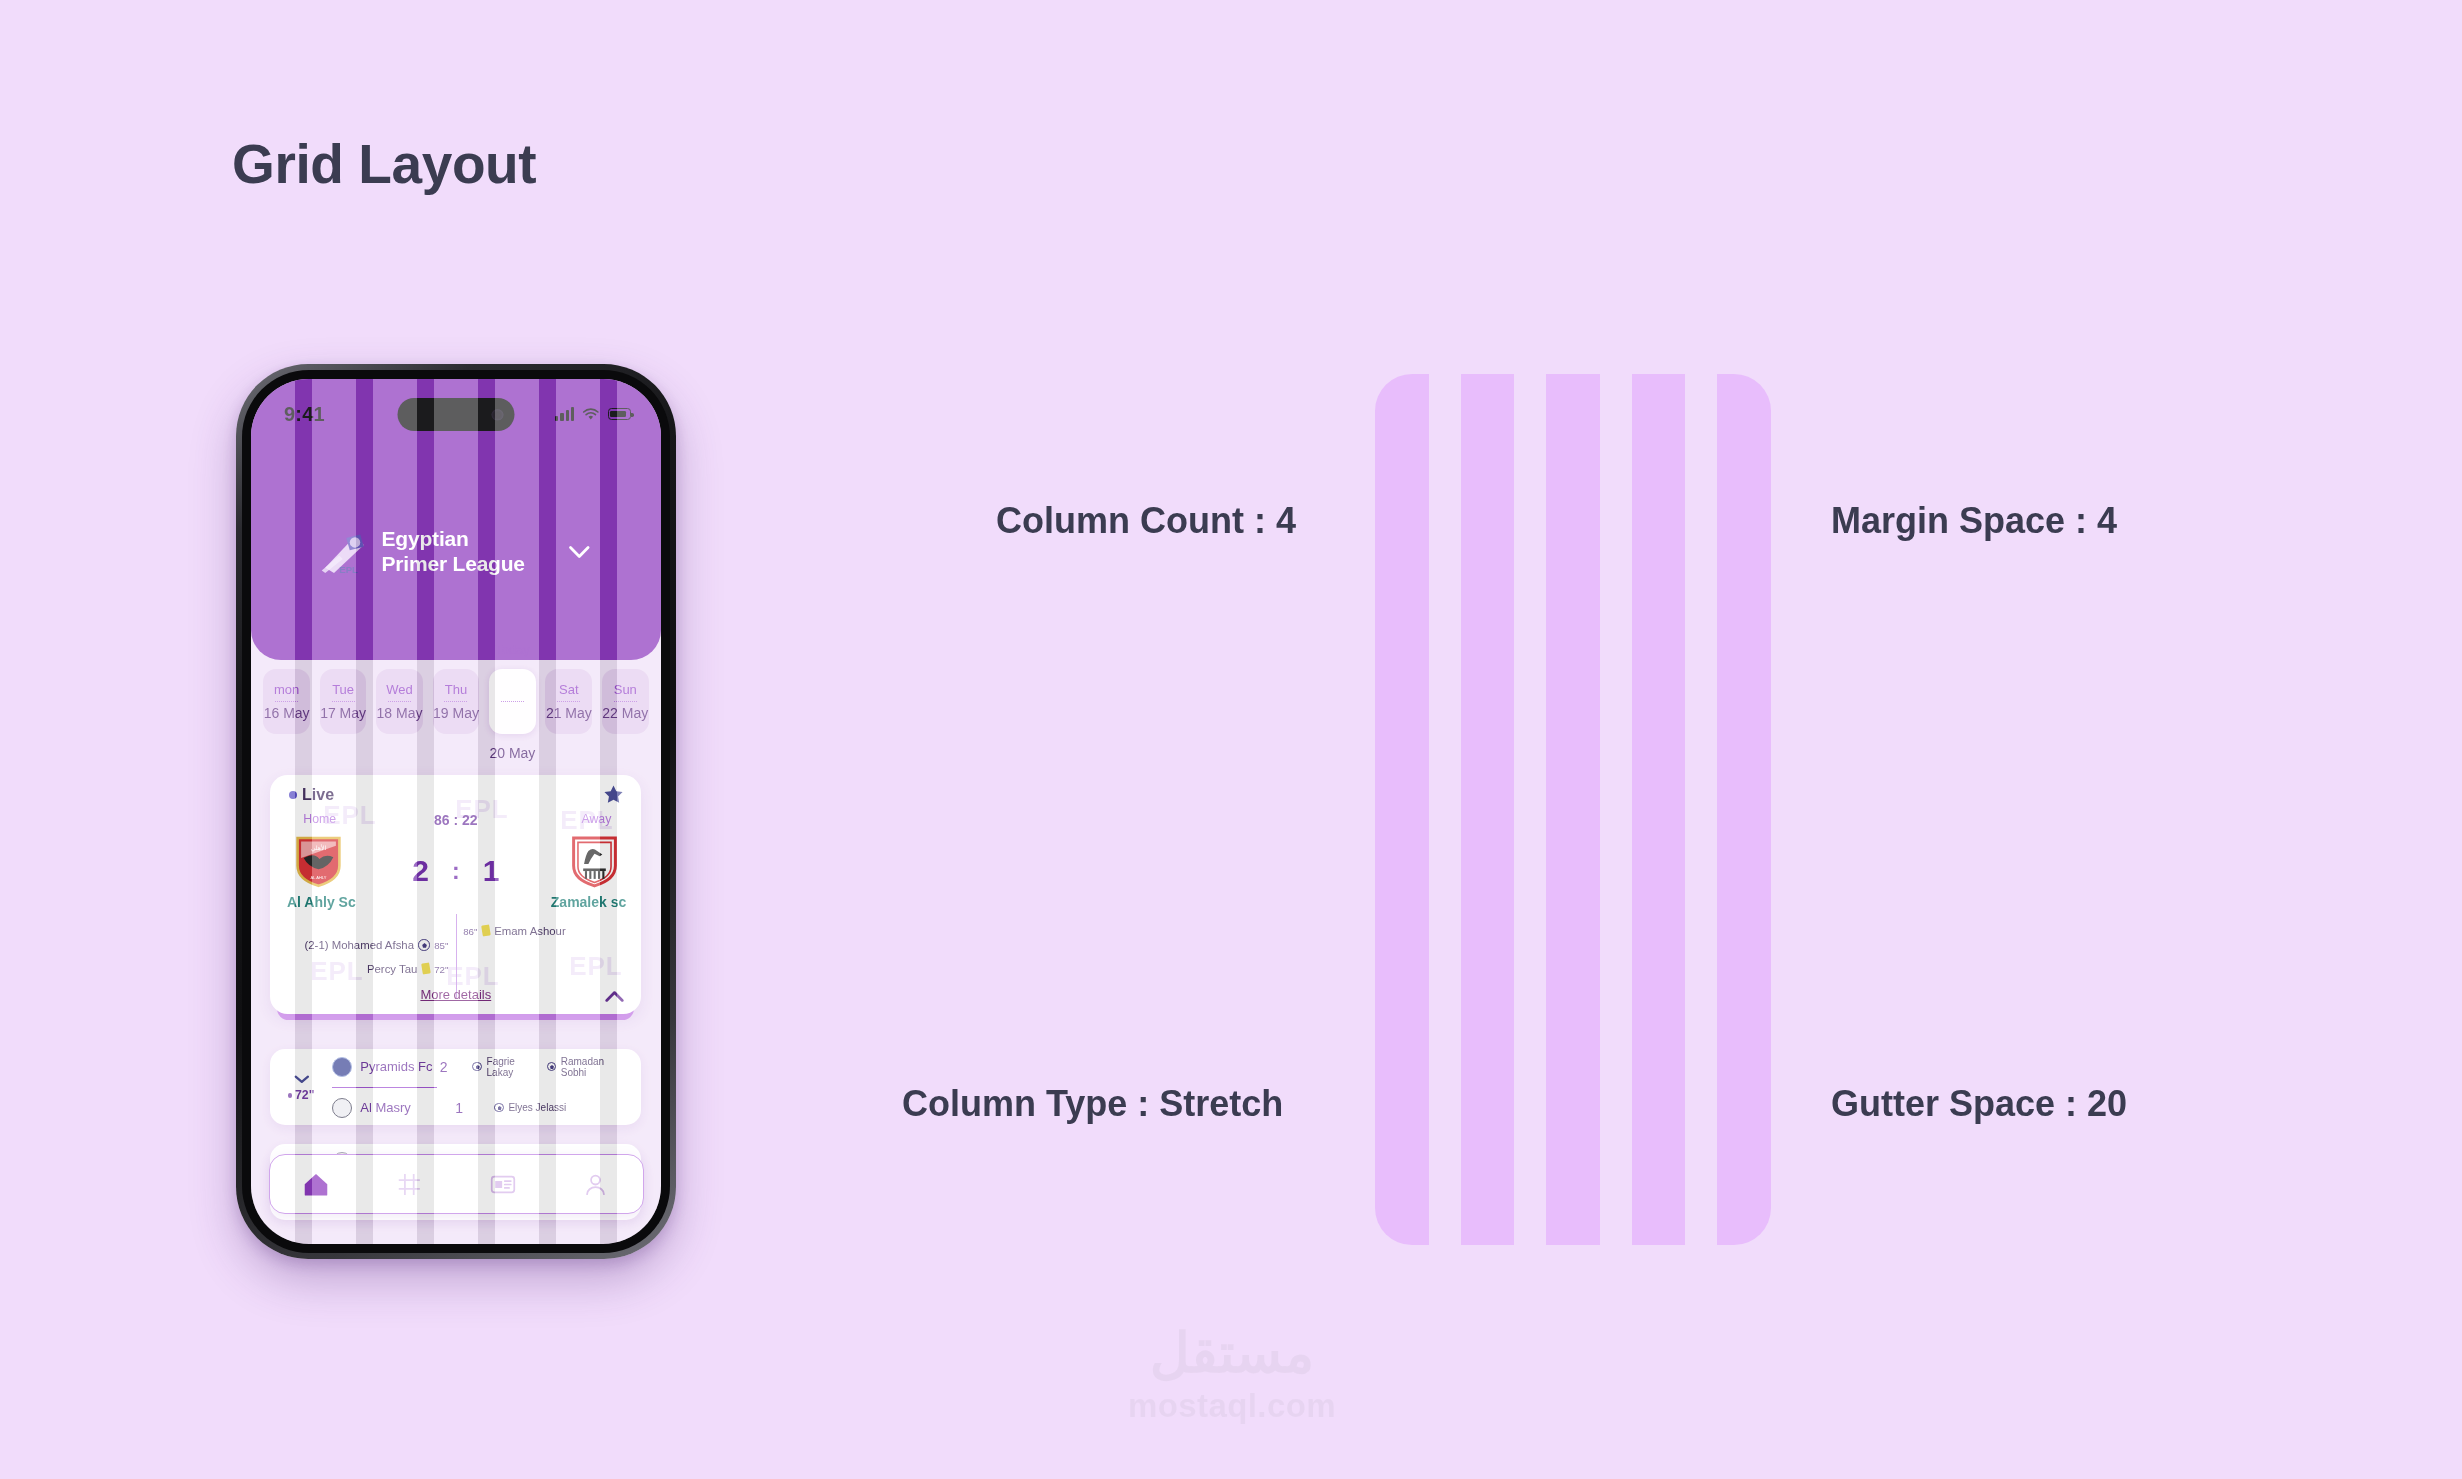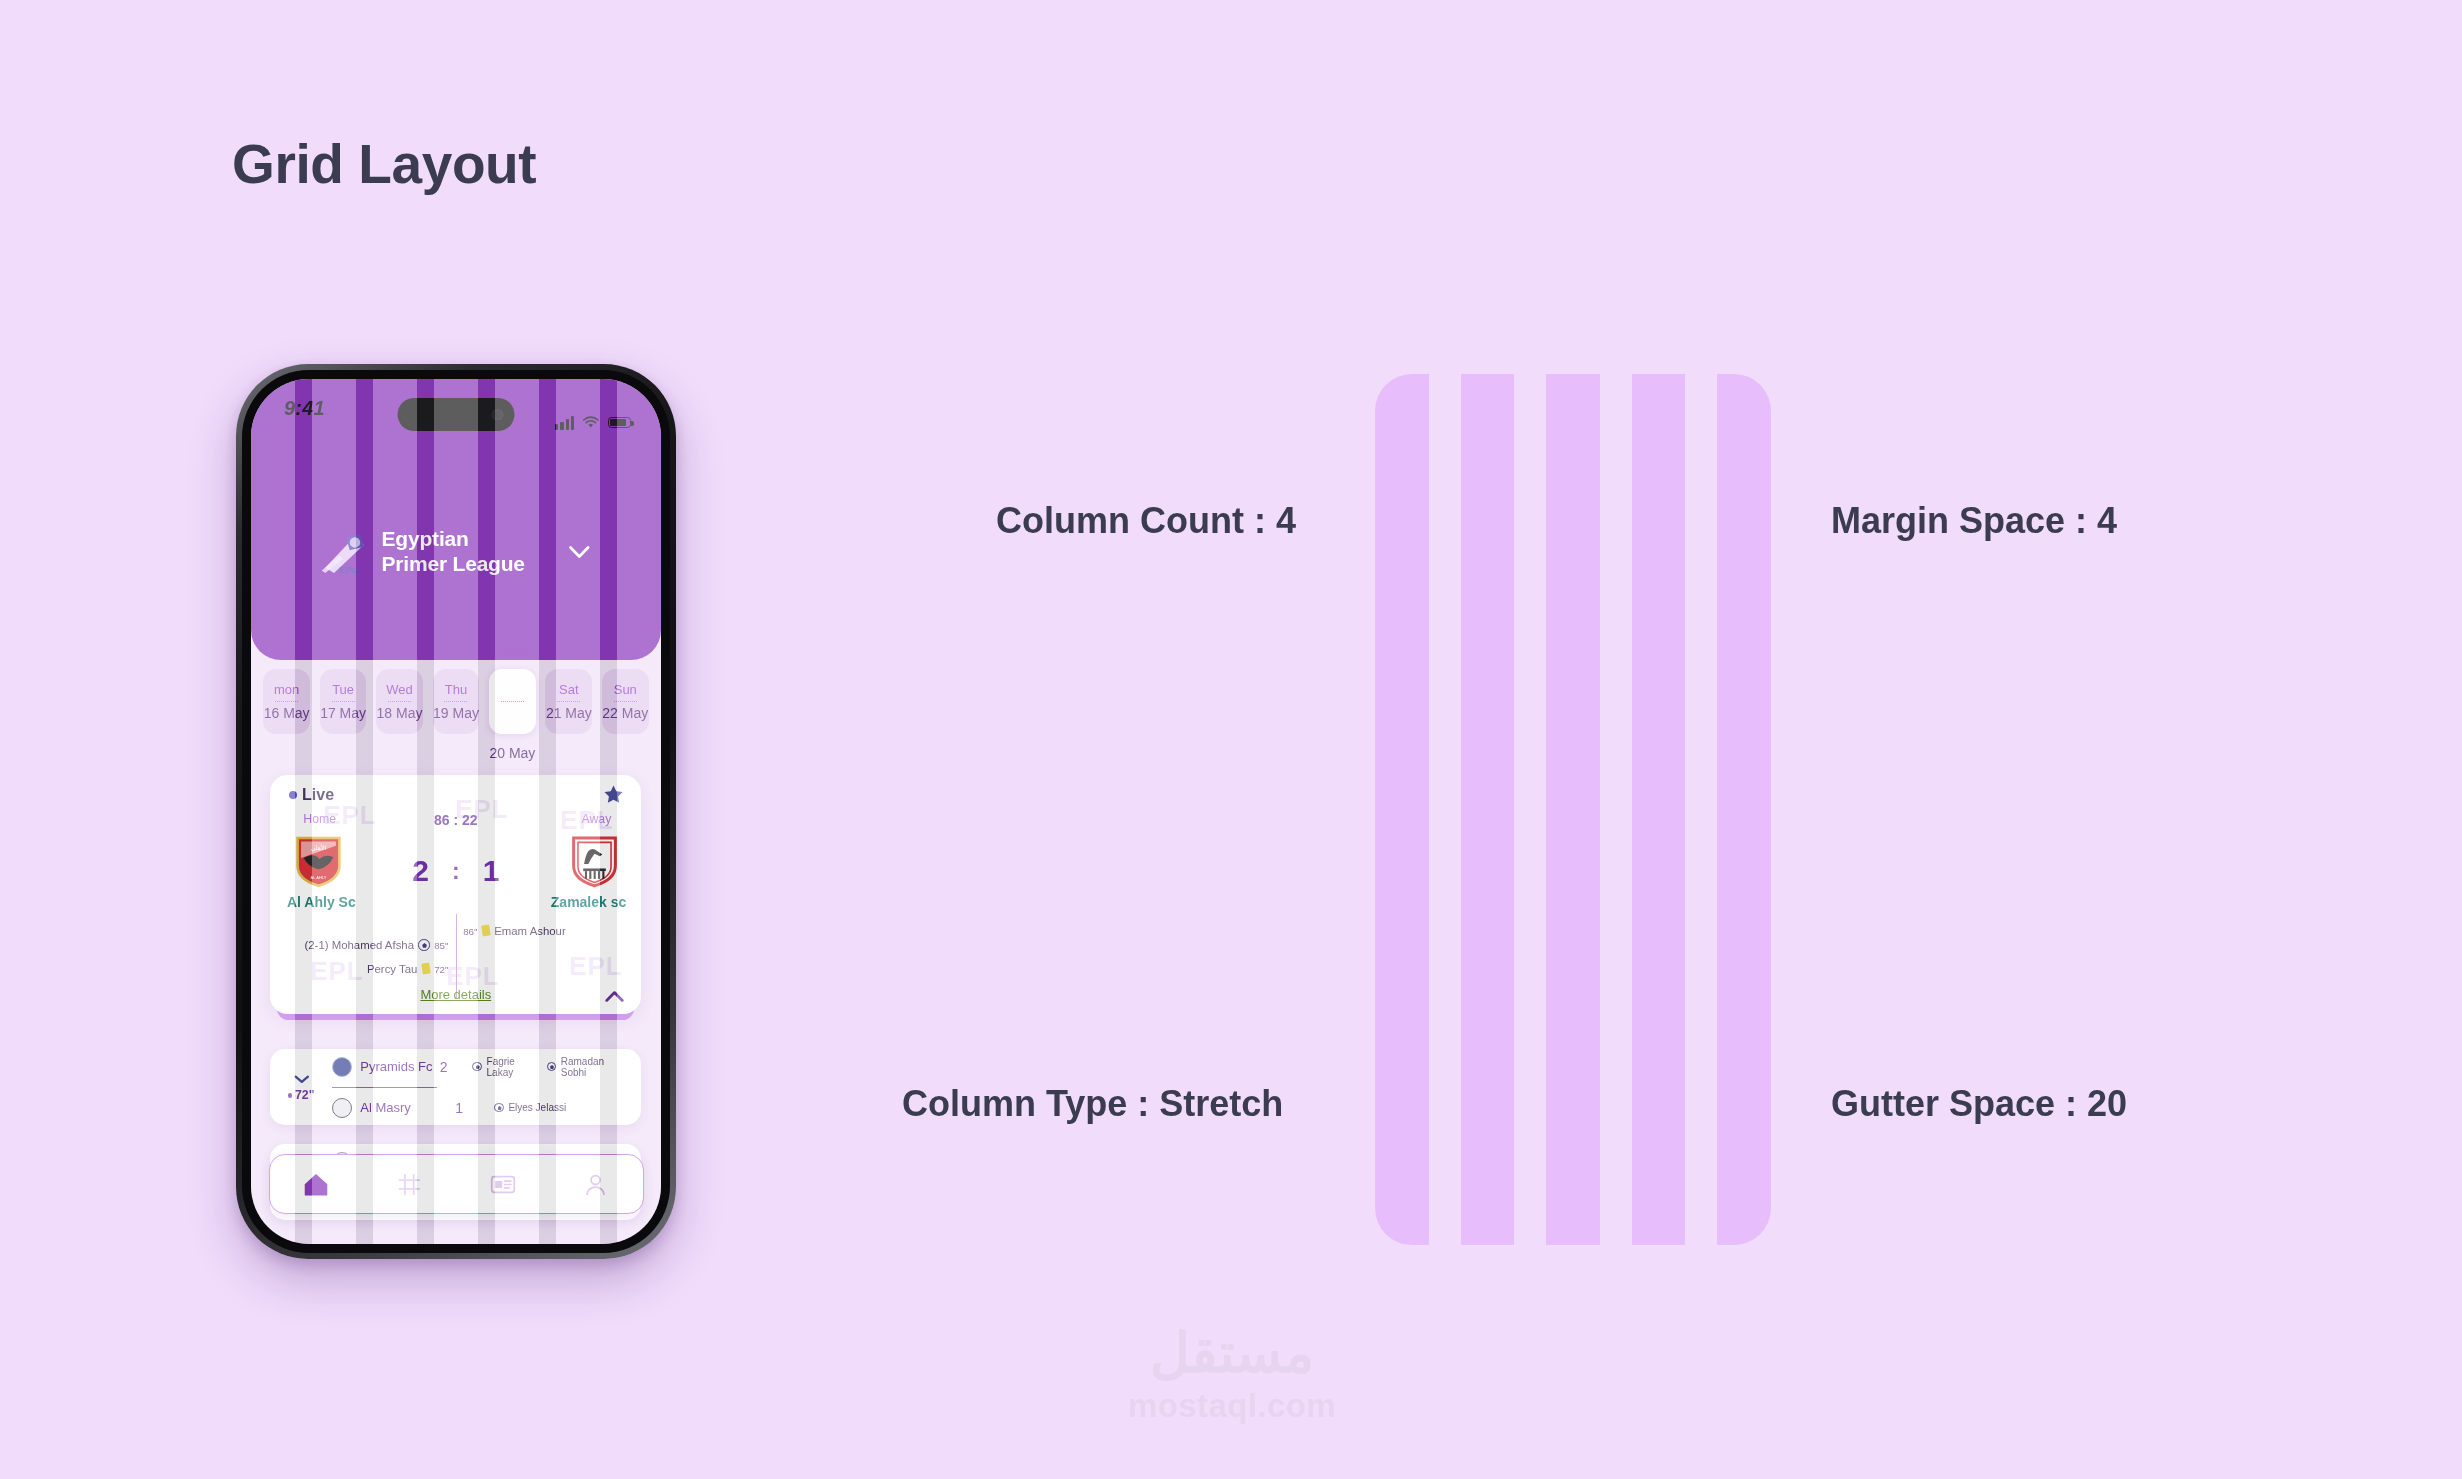--- a/index.html
+++ b/index.html
@@ -70,24 +70,23 @@
     width:410px; height:865px;
     border-radius:58px;
     overflow:hidden;
     background:#efe0f7;
   }
 
   
   .status-bar{
     position:absolute; left:0; top:0; width:100%; height:69px;
     z-index:6;
-    display:flex; justify-content:space-between;
-    padding:18px 30px 0 33px;
+    display:flex; align-items:center; justify-content:space-between;
+    padding:1px 30px 0 33px;
     color:#0b0b0c;
-    font-style:italic;
   }
   .status-time{ font-size:20px; font-weight:bold; letter-spacing:0.2px; }
   .status-right{ display:flex; align-items:center; gap:8px; }
   .ic-signal{ display:flex; align-items:flex-end; gap:2.2px; height:14px; }
   .ic-signal i{ width:3.2px; background:#0b0b0c; border-radius:0.9px; display:block; }
   .ic-signal i:nth-child(1){height:5.3px;}
   .ic-signal i:nth-child(2){height:8px;}
   .ic-signal i:nth-child(3){height:11px;}
   .ic-signal i:nth-child(4){height:14px;}
   .ic-wifi{ width:17.6px; height:13px; }
@@ -190,21 +189,21 @@
   }
   .event{ position:absolute; display:flex; align-items:center; gap:4.4px; font-size:11.4px; color:#3f2a5c; }
   .ev-left{ right:52%; justify-content:flex-end; }
   .ev-right{ left:52%; }
   .ev-min{ font-size:9.7px; color:#5f3f85; }
   .ic-ball{ width:11.4px;height:11.4px;border-radius:50%;background:#fff;border:1.2px solid #3a2f7a;position:relative;display:inline-block;}
   .ic-ball::after{content:"";position:absolute;left:2.8px;top:2.8px;width:4.7px;height:4.7px;background:#3a2f7a;clip-path:polygon(50% 0,100% 38%,82% 100%,18% 100%,0 38%);}
   .ic-card-y{ width:8px;height:11.4px;background:#f5e14b;border-radius:1.3px;display:inline-block;transform:rotate(-9deg); }
   .more-details{
     position:absolute; left:0; right:0; bottom:12.3px; text-align:center;
-    font-size:13px; color:#4d7c0f; text-decoration:underline;
+    font-size:13px; color:#701a75; text-decoration:underline;
   }
   .collapse-chev{ position:absolute; right:16px; bottom:10.6px; width:21px; height:13px; }
   .card-underbar{
     position:absolute; left:26px; top:628px; width:357px; height:13px;
     background:#c372e8; border-radius:0 0 11.4px 11.4px; z-index:3;
   }
 
   
   .mini-card{
     position:absolute; left:19.3px; width:371px; height:76px;

